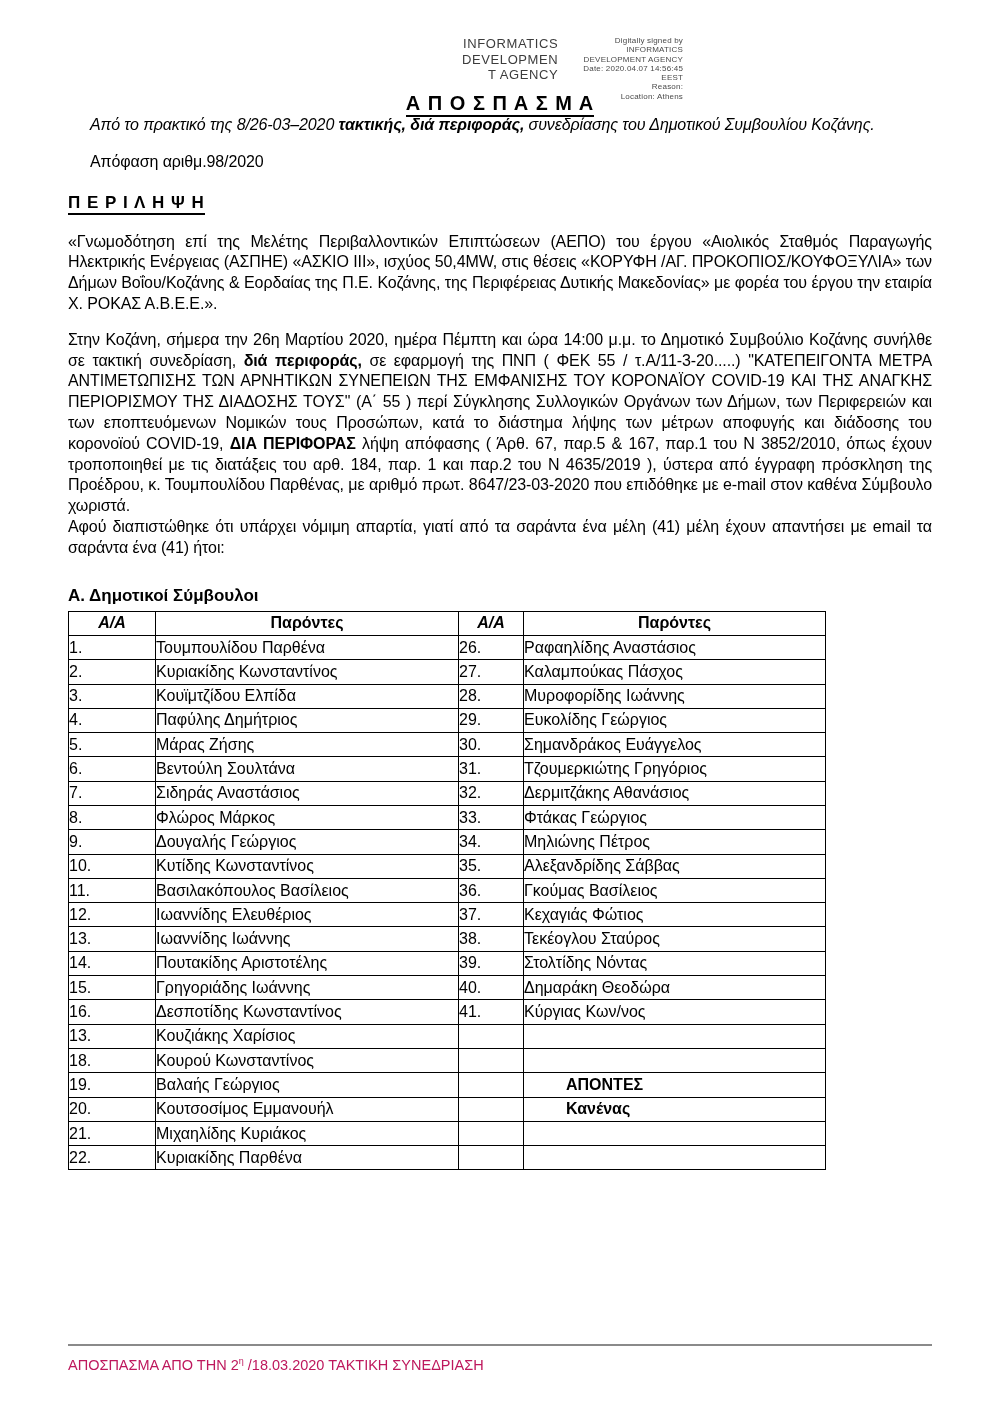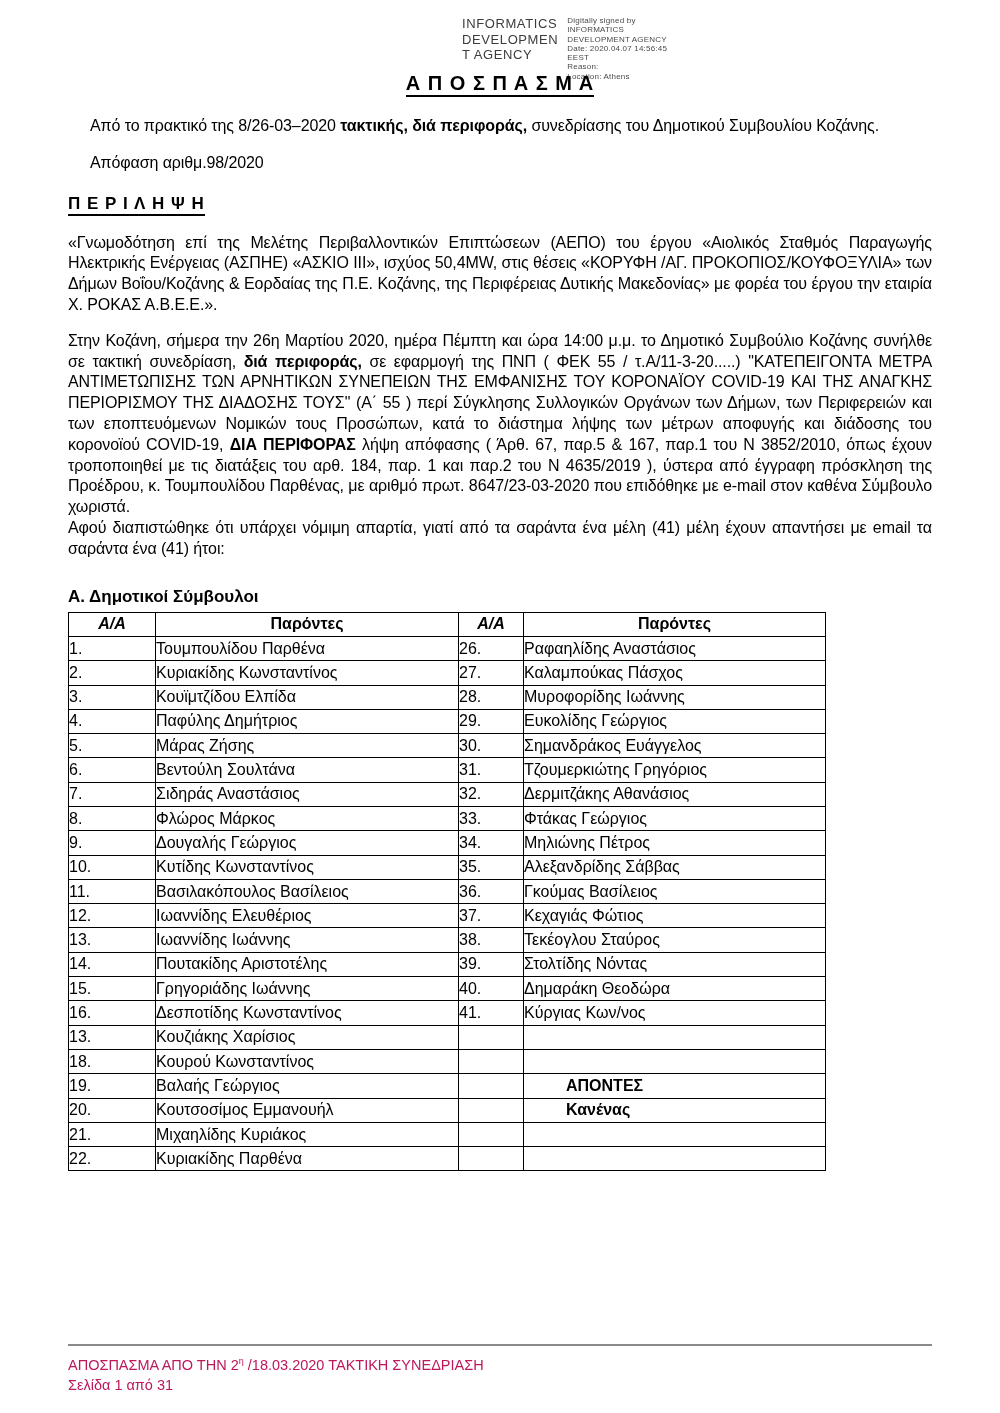--- a/index.html
+++ b/index.html
@@ -7,29 +7,29 @@
     position:relative;
     width:1000px;height:1413px;
     background:#ffffff;
     color:#000;
     font-family:"Liberation Sans",sans-serif;
     overflow:hidden;
   }
   .content{padding:0 68px;}
 
   
-  .sig-row{display:flex;gap:9px;align-items:flex-start;padding-top:16px;margin-left:394px;}
+  .sig-row{display:flex;gap:25px;align-items:flex-start;padding-top:36px;margin-left:394px;text-align:right;}
   .sig-agency{font-size:13px;line-height:15.5px;color:#3c3c3c;letter-spacing:.6px;white-space:pre;}
   .sig-details{font-size:8px;line-height:9.3px;color:#4a4a4a;letter-spacing:.2px;white-space:pre;}
 
   .main-title{text-align:center;margin-top:-9px;position:relative;z-index:1;}
   .main-title .t{font-size:20px;font-weight:bold;border-bottom:2.5px solid #000;padding-bottom:1px;letter-spacing:1px;}
 
   .para{font-size:16px;line-height:20.8px;text-align:justify;margin:0;letter-spacing:-.1px;}
-  .p-intro{margin-top:21px;text-indent:22px;}
+  .p-intro{text-indent:22px;font-style:italic;}
   .p-decision{margin-top:16px;text-align:left;text-indent:22px;}
   .h-summary{margin-top:20px;text-align:left;}
   .h-summary .t{font-size:17px;font-weight:bold;border-bottom:2px solid #000;padding-bottom:1px;letter-spacing:1px;}
   .p-summary{margin-top:19px;}
   .p-session{margin-top:15px;}
   .p-quorum{margin-top:0;}
   .h-council{margin-top:27px;font-size:17px;font-weight:bold;}
 
   table.council{margin-top:5px;border-collapse:collapse;width:757px;table-layout:fixed;font-size:16px;border:1.5px solid #000;}
   table.council td,table.council th{border:1px solid #000;height:23.3px;padding:0;vertical-align:middle;overflow:hidden;white-space:nowrap;}
@@ -216,15 +216,14 @@
             <td class="name">Κυριακίδης Παρθένα</td>
             <td class="num"></td>
             <td class="name"></td>
           </tr>
         </tbody>
     </table>
   </div>
 
   <div class="footer">
     <div><span>ΑΠΟΣΠΑΣΜΑ ΑΠΟ ΤΗΝ  2</span><sup>η</sup><span> /18.03.2020  ΤΑΚΤΙΚΗ ΣΥΝΕΔΡΙΑΣΗ</span></div>
-    <div>Σελίδα 1 από 31</div>
   </div>
 </div>
 
 </body></html>

